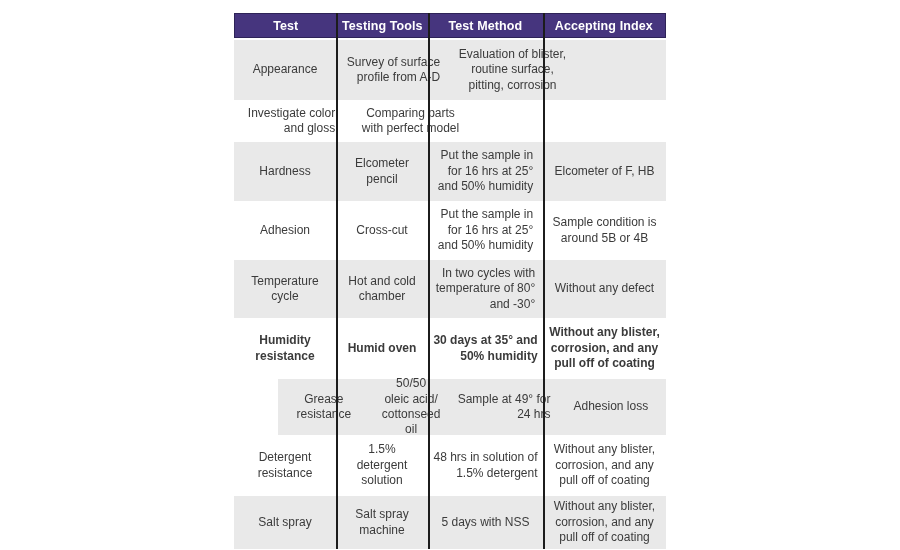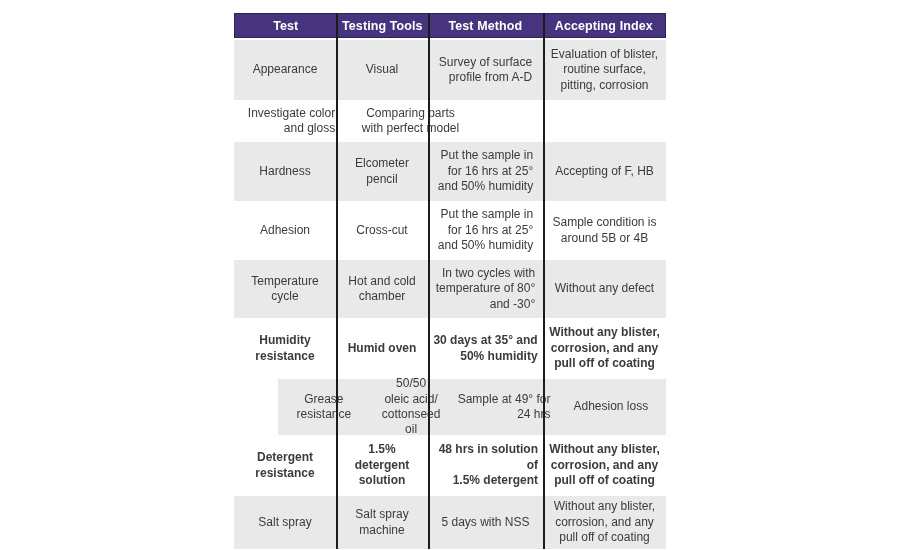--- a/index.html
+++ b/index.html
@@ -62,21 +62,21 @@
   .c4 { width: 123px; }
 
   
   .h-r1 { height: 60px; }
   .h-r2 { height: 38px; }
   .h-r3 { height: 59px; }
   .h-r4 { height: 55px; }
   .h-r5 { height: 58px; }
   .h-r6 { height: 57px; font-weight: bold; }
   .h-r7 { height: 56px; margin-left: 44px; }
-  .h-r8 { height: 57px; font-weight: bold; }
+  .h-r8 { height: 57px; }
   .h-r9 { height: 53px; }
 
   .col-line {
     position: absolute;
     top: 0;
     width: 2px;
     height: 536px;
     background: #1c1c1c;
     z-index: 5;
   }
@@ -101,21 +101,20 @@
 
     <div class="header-row">
       <div class="header-cell c1">Test</div>
       <div class="header-cell c2">Testing Tools</div>
       <div class="header-cell c3">Test Method</div>
       <div class="header-cell c4">Accepting Index</div>
     </div>
 
     <div class="row gray h-r1">
       <div class="cell c1">Appearance</div>
-      <div class="cell c2">Visual</div>
       <div class="cell c3">Survey of surface
 profile from A-D</div>
       <div class="cell c4">Evaluation of blister,
 routine surface,
 pitting, corrosion</div>
     </div>
 
     <div class="row white h-r2">
       <div class="cell c3">Investigate color
 and gloss</div>
@@ -123,21 +122,21 @@
 with perfect model</div>
     </div>
 
     <div class="row gray h-r3">
       <div class="cell c1">Hardness</div>
       <div class="cell c2">Elcometer
 pencil</div>
       <div class="cell c3">Put the sample in
 for 16 hrs at 25°
 and 50% humidity</div>
-      <div class="cell c4">Accepting of F, HB</div>
+      <div class="cell c4">Elcometer of F, HB</div>
     </div>
 
     <div class="row white h-r4">
       <div class="cell c1">Adhesion</div>
       <div class="cell c2">Cross-cut</div>
       <div class="cell c3">Put the sample in
 for 16 hrs at 25°
 and 50% humidity</div>
       <div class="cell c4">Sample condition is
 around 5B or 4B</div>

